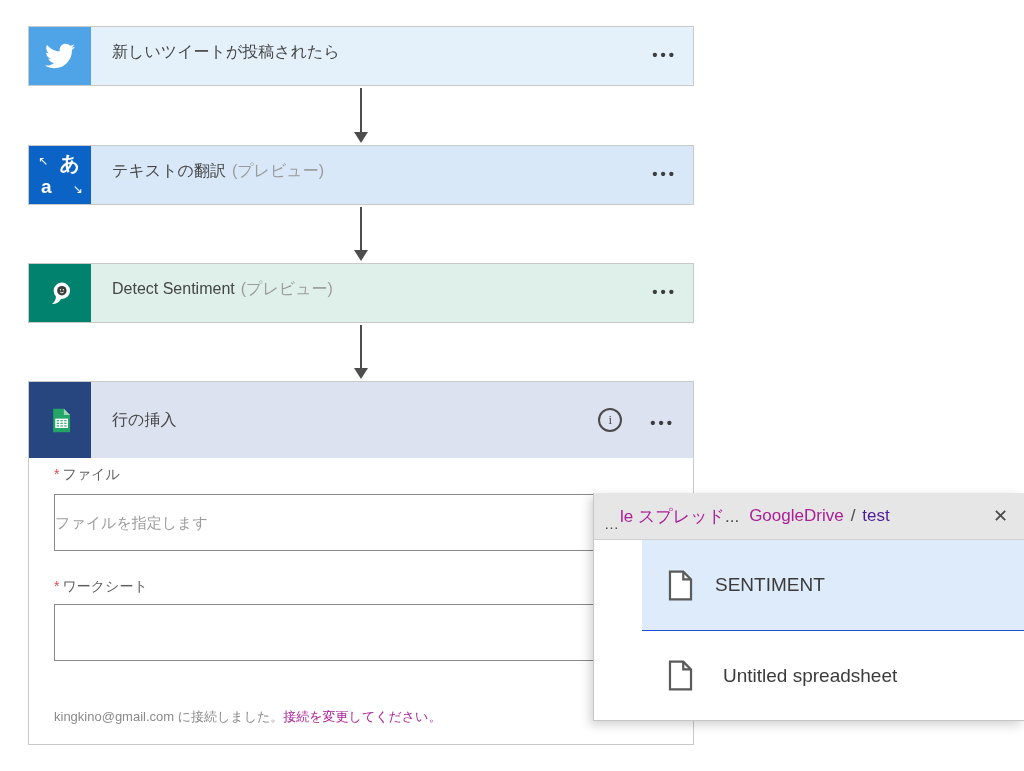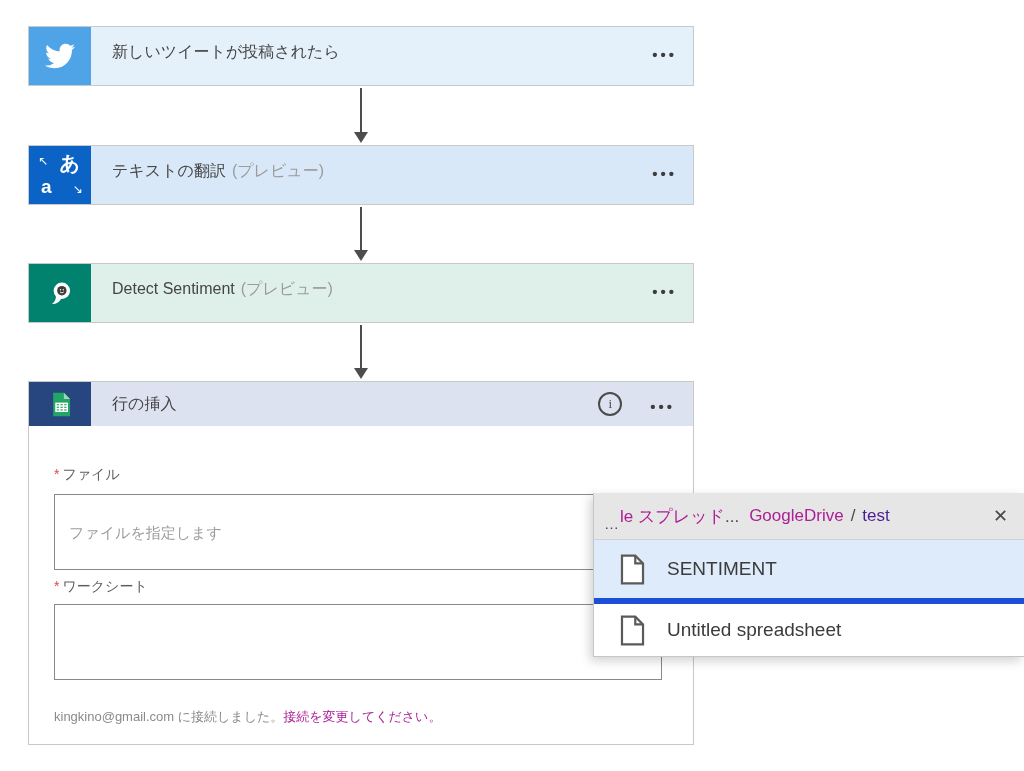--- a/index.html
+++ b/index.html
@@ -42,28 +42,28 @@
   .arrow .shaft { position:absolute; left:6px; top:0; width:2px; background:#4D4D4D; }
   .arrow .head { position:absolute; left:0; bottom:0; width:0; height:0;
     border-left:7px solid transparent; border-right:7px solid transparent; border-top:11px solid #4D4D4D; }
   #arrow-1 { top:88px;  height:55px; } #arrow-1 .shaft { height:45px; }
   #arrow-2 { top:207px; height:54px; } #arrow-2 .shaft { height:44px; }
   #arrow-3 { top:325px; height:54px; } #arrow-3 .shaft { height:44px; }
 
   
   #card-insert { position:absolute; left:28px; top:381px; width:666px; height:364px;
     border:1px solid #C9C9C9; background:#fff; z-index:1; }
-  #insert-header { display:flex; align-items:stretch; height:44px; }
+  #insert-header { display:flex; align-items:stretch; height:76px; }
   #icon-sheets { width:62px; flex:0 0 62px; background:#274680; display:flex; align-items:center; justify-content:center; }
   #insert-header .hd-body { flex:1; background:#DCE2EF; display:flex; align-items:center; padding:0 18px 0 21px; }
 
   .field-label { position:absolute; left:25px; font-size:14px; color:#5E5E5E; }
   .req { color:#E0484E; margin-right:3px; }
-  .flow-input { position:absolute; left:25px; width:608px; height:76px;
-    border:1px solid #898989; background:#fff; font-size:15px; color:#333; padding:0 14px;
+  .flow-input { position:absolute; left:25px; width:608px; height:57px;
+    border:1px solid #898989; background:#fff; font-size:15px; color:#333; padding:0 0;
     font-family:"Liberation Sans","DejaVu Sans",sans-serif; outline:none; }
   .flow-input::placeholder { color:#9C9C9C; opacity:1; }
   #label-file { top:84px; } #input-file { top:112px; }
   #label-worksheet { top:196px; } #input-worksheet { top:222px; }
   #connection-line { position:absolute; left:25px; top:326px; font-size:13px; color:#8A8A8A; white-space:nowrap; }
   #connection-change { color:#AB2095; cursor:pointer; text-decoration:none; }
 
   
   #file-picker { position:absolute; left:593px; top:493px; width:431px; z-index:10;
     background:#fff; border-left:1px solid #C6C6C6; border-bottom:1px solid #C6C6C6;
@@ -71,23 +71,23 @@
   #picker-header { height:47px; background:#E6E6E6; border-bottom:1px solid #D2D2D2;
     display:flex; align-items:center; padding:0 16px 0 10px; font-size:17px; white-space:nowrap; overflow:hidden; }
   .crumb-overflow { color:#4A4A4A; font-size:15px; align-self:flex-end; margin-bottom:7px; letter-spacing:1px; }
   .crumb-link { color:#AB2095; cursor:pointer; }
   .crumb-trunc-dots { color:#4A4A4A; }
   #crumb-parent { }
   #crumb-drive { margin-left:10px; }
   .crumb-sep { color:#4A4A4A; margin:0 7px; }
   .crumb-current { color:#4c1d95; }
   #picker-close { margin-left:auto; color:#4A4A4A; font-size:18px; cursor:pointer; padding-left:10px; }
-  .picker-row { height:58px; display:flex; align-items:center; padding:0 16px 0 26px; cursor:pointer; background:#fff; }
+  .picker-row { height:90px; display:flex; align-items:center; padding:0 16px 0 26px; cursor:pointer; background:#fff;margin-left:48px; }
   .picker-row.selected { background:#DEEBFA; }
-  .picker-row + .picker-row { border-top:6px solid #1d4ed8; }
+  .picker-row + .picker-row { border-top:1px solid #1d4ed8;gap:8px; }
   .doc-icon { width:25px; height:31px; margin-right:22px; flex:0 0 25px; }
   .row-label { font-size:19px; color:#3B3B3B; white-space:nowrap; }
 </style>
 </head>
 <body>
 
 <div id="canvas">
 
   <div class="card" id="card-twitter">
     <div class="card-icon" id="icon-twitter">

